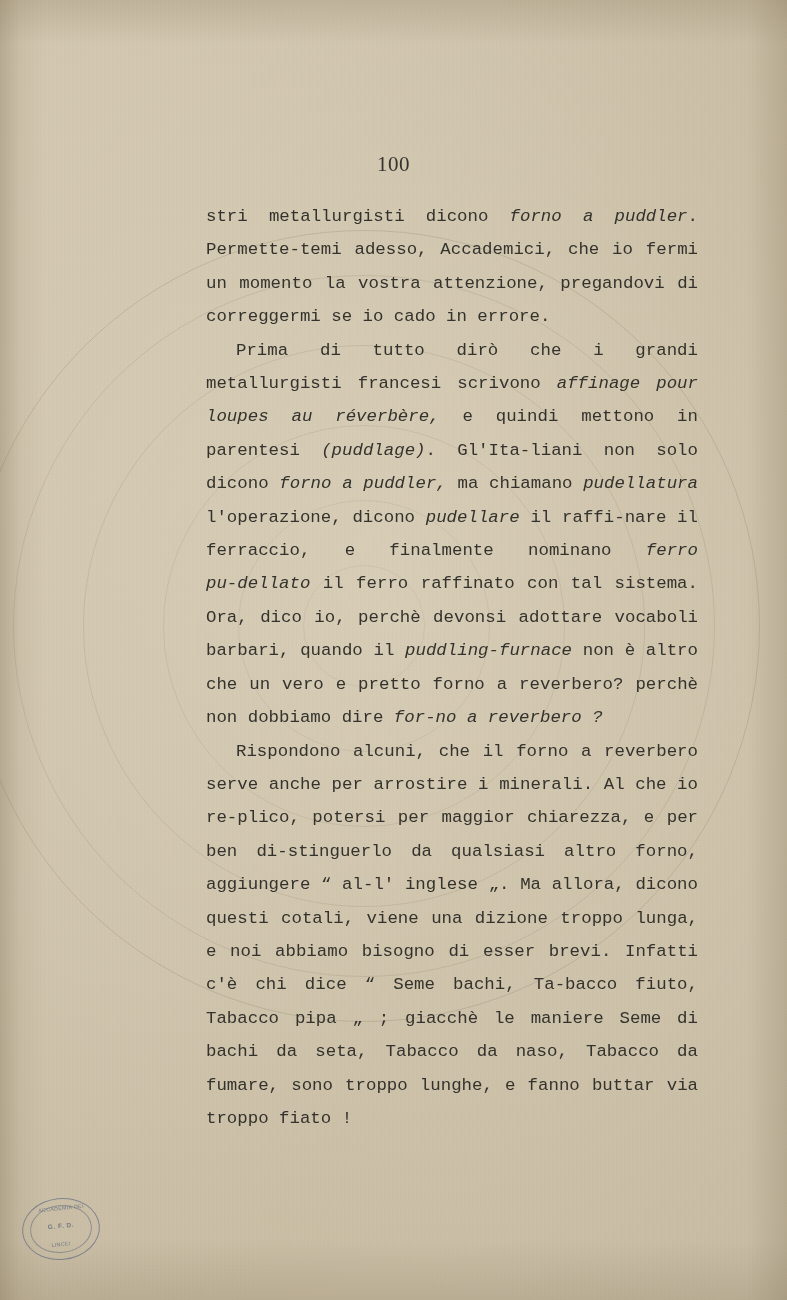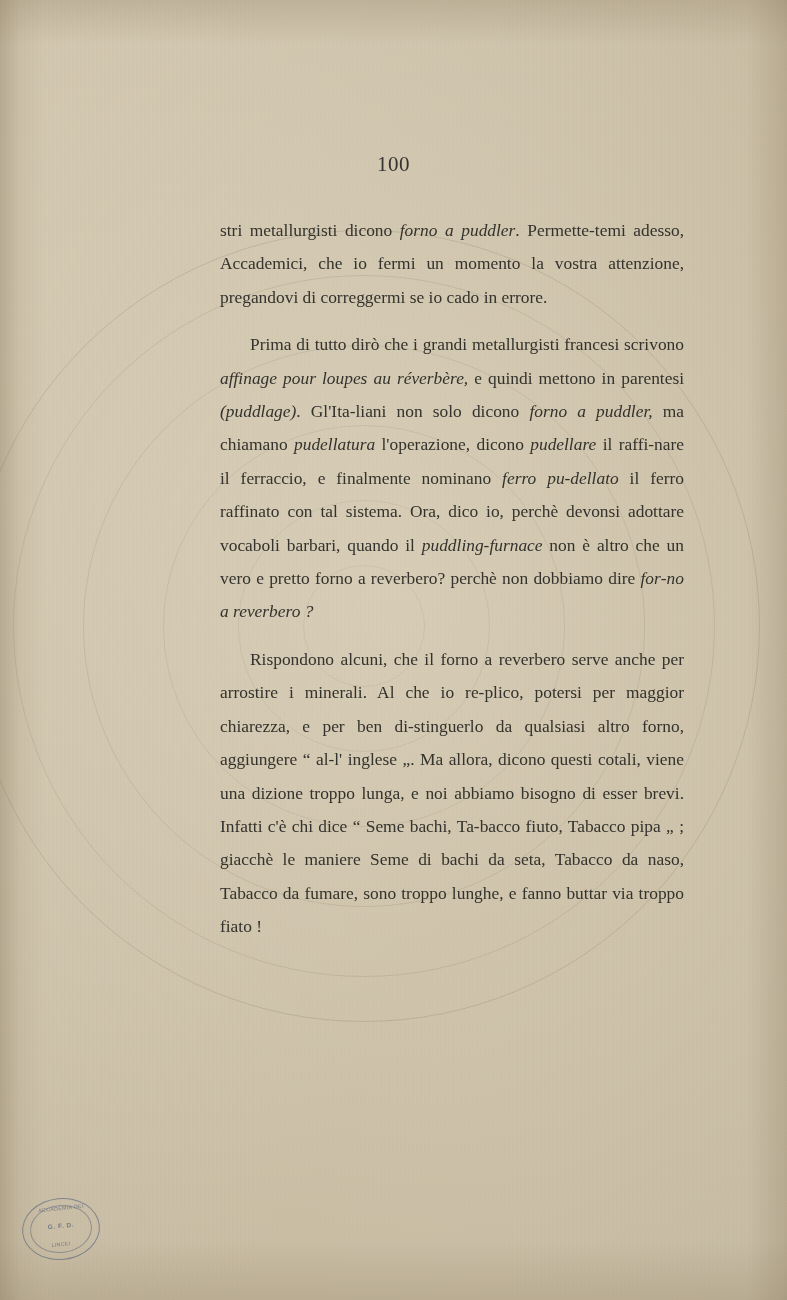--- a/index.html
+++ b/index.html
@@ -99,21 +99,22 @@
     top: 200px;
     left: 206px;
     width: 492px;
     font-size: 17.4px;
     line-height: 33.4px;
     color: #33322c;
     text-align: justify;
     text-align-last: left;
   }
   .body-text p {
-    margin: 14px;
+    margin: 0;
+    font-family: Liberation Mono, monospace;
   }
   .body-text p.indent {
     text-indent: 30px;
   }
 
   
   .stamp {
     position: absolute;
     left: 22px;
     top: 1198px;

